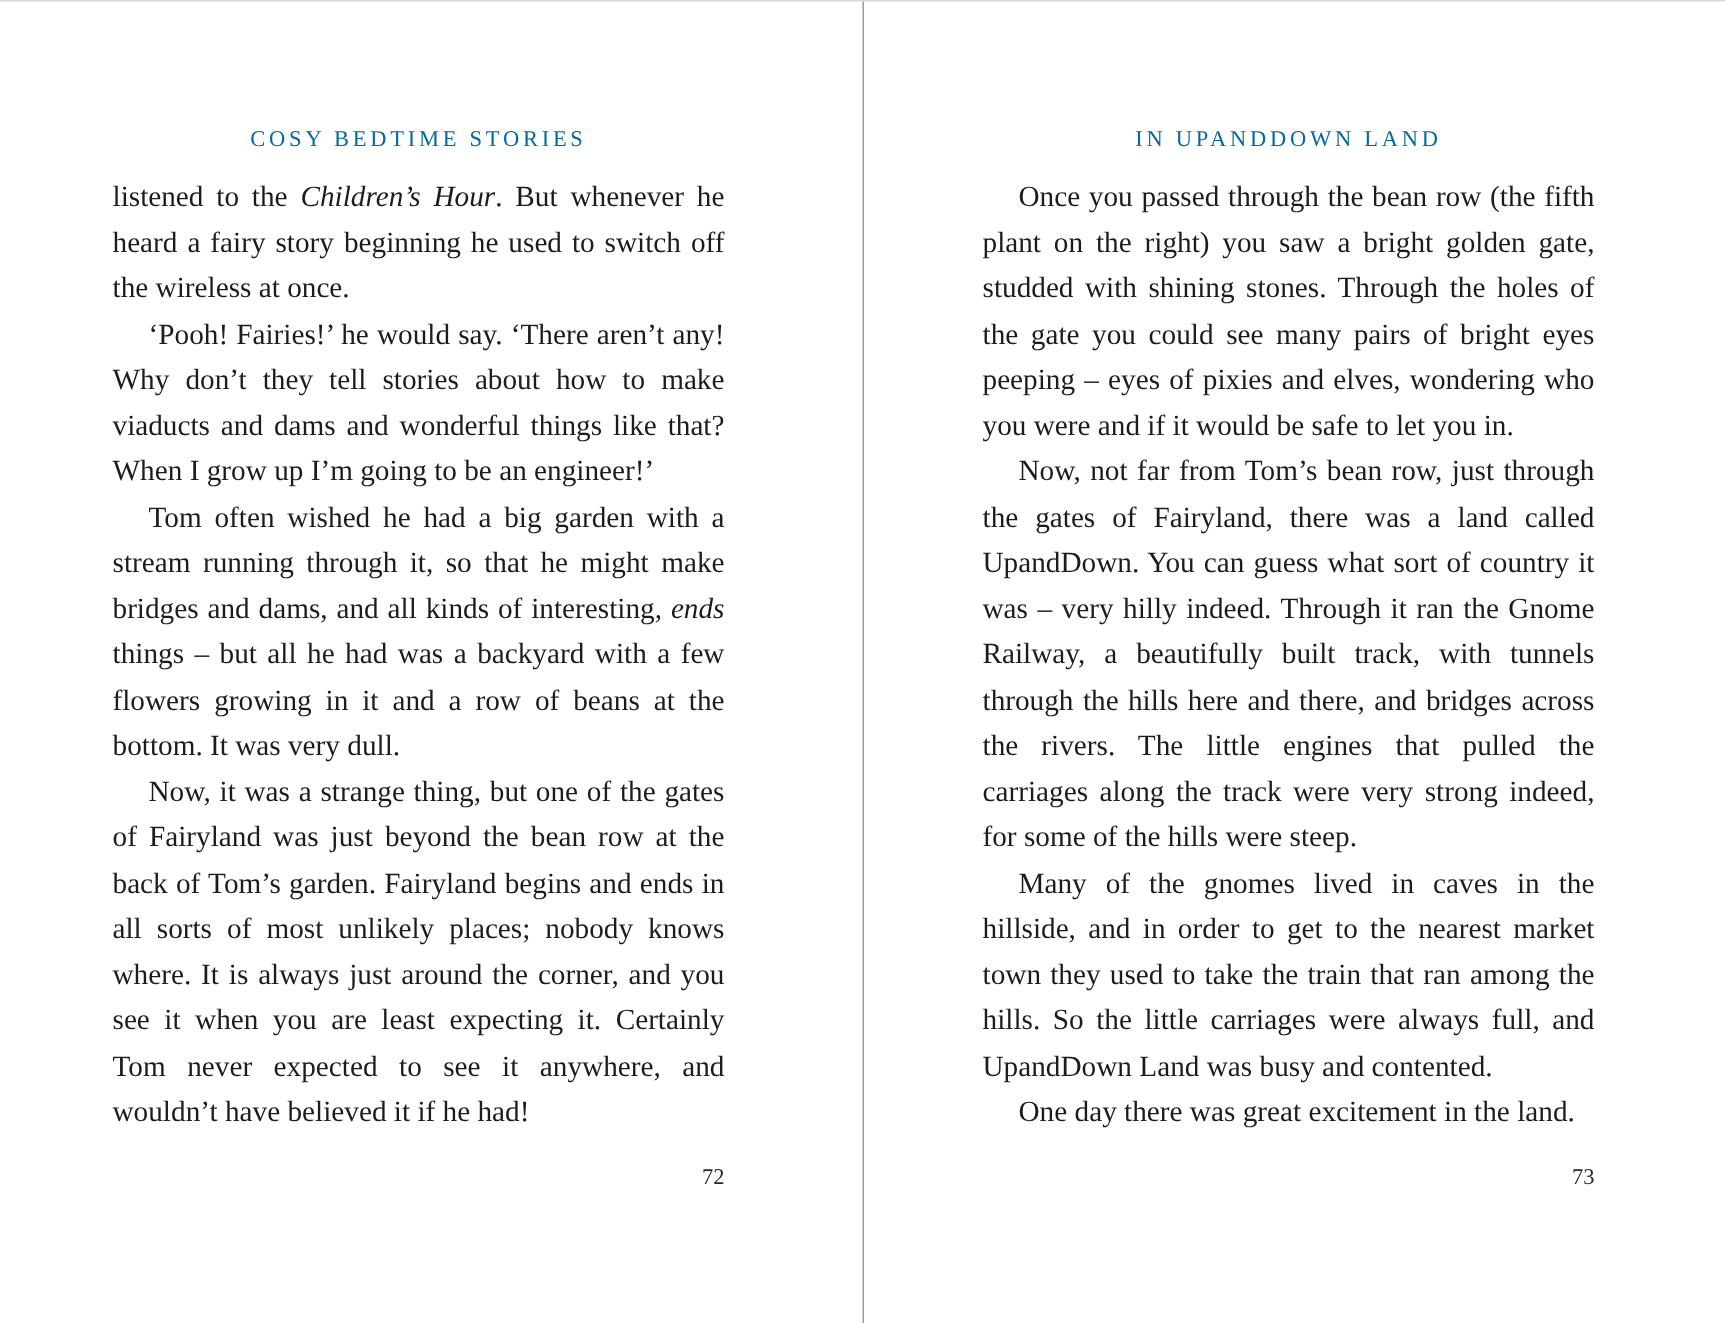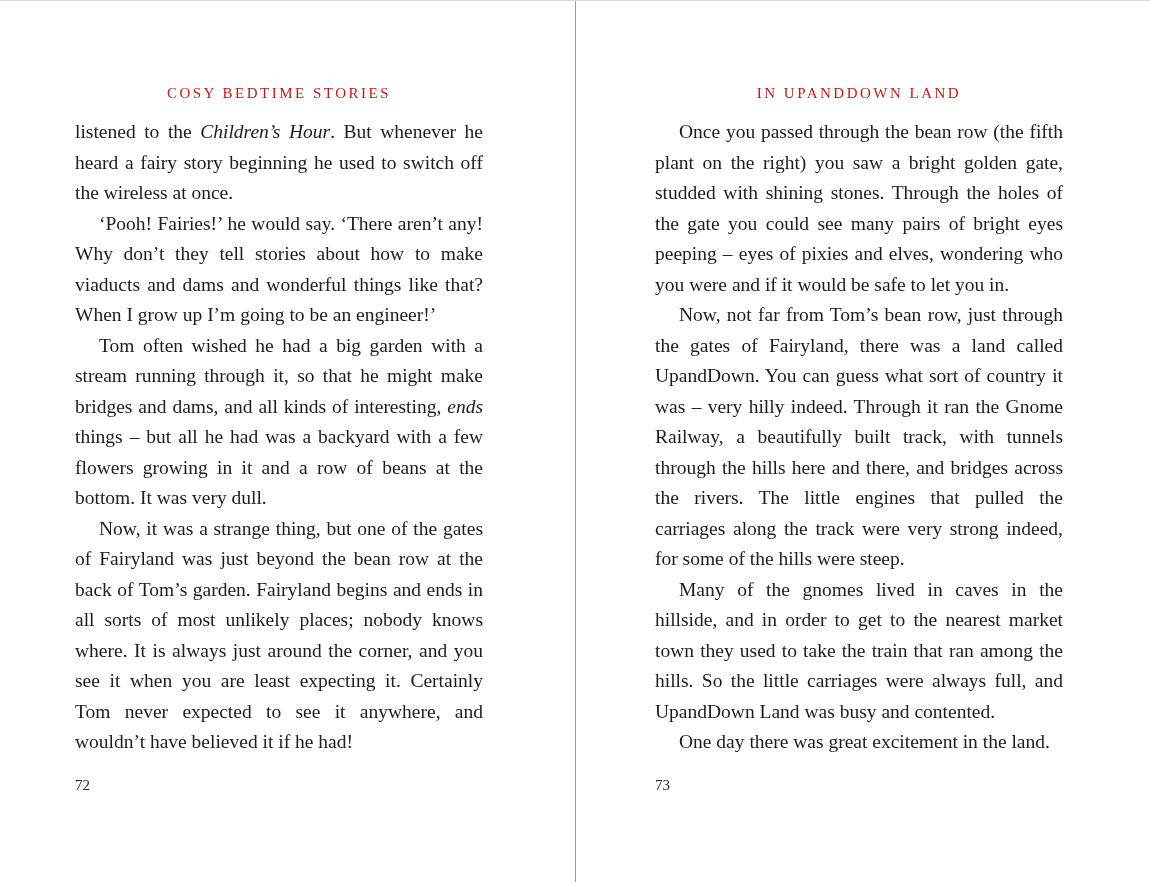--- a/index.html
+++ b/index.html
@@ -44,21 +44,21 @@
     height: 100%;
     width: 408px;
   }
   .page-left  .content { margin-left: 75px; }
   .page-right .content { margin-left: 80px; }
   .running-header {
     padding-top: 84px;
     text-align: center;
     font-size: 15px;
     letter-spacing: 2.5px;
-    color: #b91c1c;
+    color: #0369a1;
     white-space: nowrap;
   }
   .text-block {
     margin-top: 15px;
     font-size: 19.5px;
     line-height: 30.5px;
     text-align: justify;
     text-justify: inter-word;
   }
   .text-block p.para {
@@ -69,21 +69,21 @@
     text-indent: 24px;
   }
   .text-block em {
     font-style: italic;
   }
   .page-number {
     position: absolute;
     bottom: 88px;
     left: 0;
     width: 100%;
-    text-align: left;
+    text-align: right;
     font-size: 15px;
     color: #2a2a2a;
   }
 </style>
 </head>
 <body>
 
 <div class="spread">
 
   <div class="page page-left">

